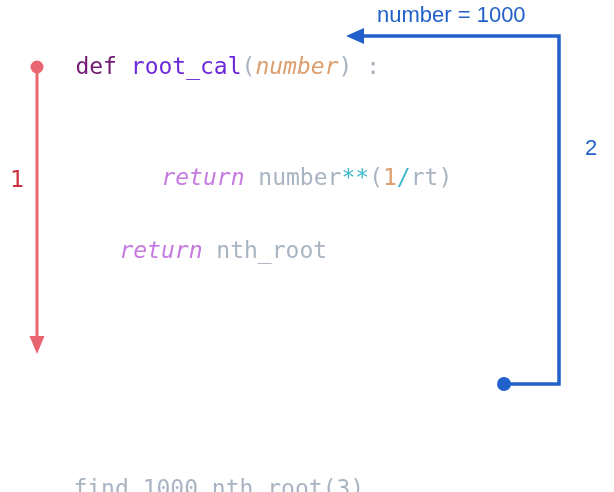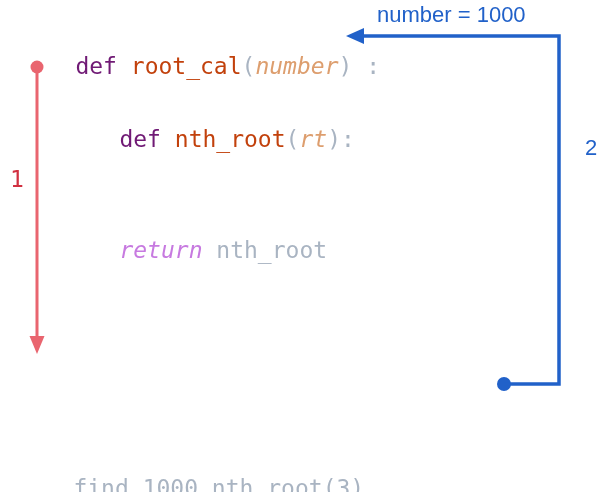--- a/index.html
+++ b/index.html
@@ -22,21 +22,21 @@
     position: absolute;
     white-space: pre;
     font-family: "DejaVu Sans Mono", monospace;
     font-size: 23px;
     line-height: 1.1;
     color: #a9b4c2;
   }
   .code-line span { white-space: pre; }
   .kw    { color: #701a75; }
   .kw-i  { color: #c77ae0; font-style: italic; }
-  .fn    { color: #c2410c; }
+  .fn    { color: #6d28d9; }
   .param { color: #dd9e6e; font-style: italic; }
   .p     { color: #a9b4c2; }
   .op    { color: #3fb9cb; }
   .num   { color: #dd9e6e; }
   .var   { color: #a9b4c2; }
 
   .pos-0 { left: 20px;  top: 29px;  }
   .pos-1 { left: 64px;  top: 102px; }
   .pos-2 { left: 106px; top: 140px; }
   .pos-3 { left: 64px;  top: 213px; text-align: center; }
@@ -84,24 +84,24 @@
   </svg>
 
   <div class="label closure-label">number = 1000</div>
   <div class="label step1-label">1</div>
   <div class="label step2-label">2</div>
 
   <div class="code-line pos-0">
     <span class="kw">def </span><span class="fn">root_cal</span><span class="p">(</span><span class="param">number</span><span class="p">) :</span>
   </div>
 
-  <div class="code-line pos-1">
-    <span class="kw">def </span><span class="fn">nth_root</span><span class="p">(</span><span class="param">rt</span><span class="p">):</span>
+
+  <div class="code-line pos-2">
+    <span class="kw-i">return </span><span class="var">number</span><span class="op">**</span><span class="p">(</span><span class="num">1</span><span class="op">/</span><span class="var">rt</span><span class="p">)</span>
   </div>
-
 
   <div class="code-line pos-3">
     <span class="kw-i">return </span><span class="var">nth_root</span>
   </div>
 
 
   <div class="code-line pos-5">
     <span class="var">find_1000_nth_root(3)</span>
   </div>
 

